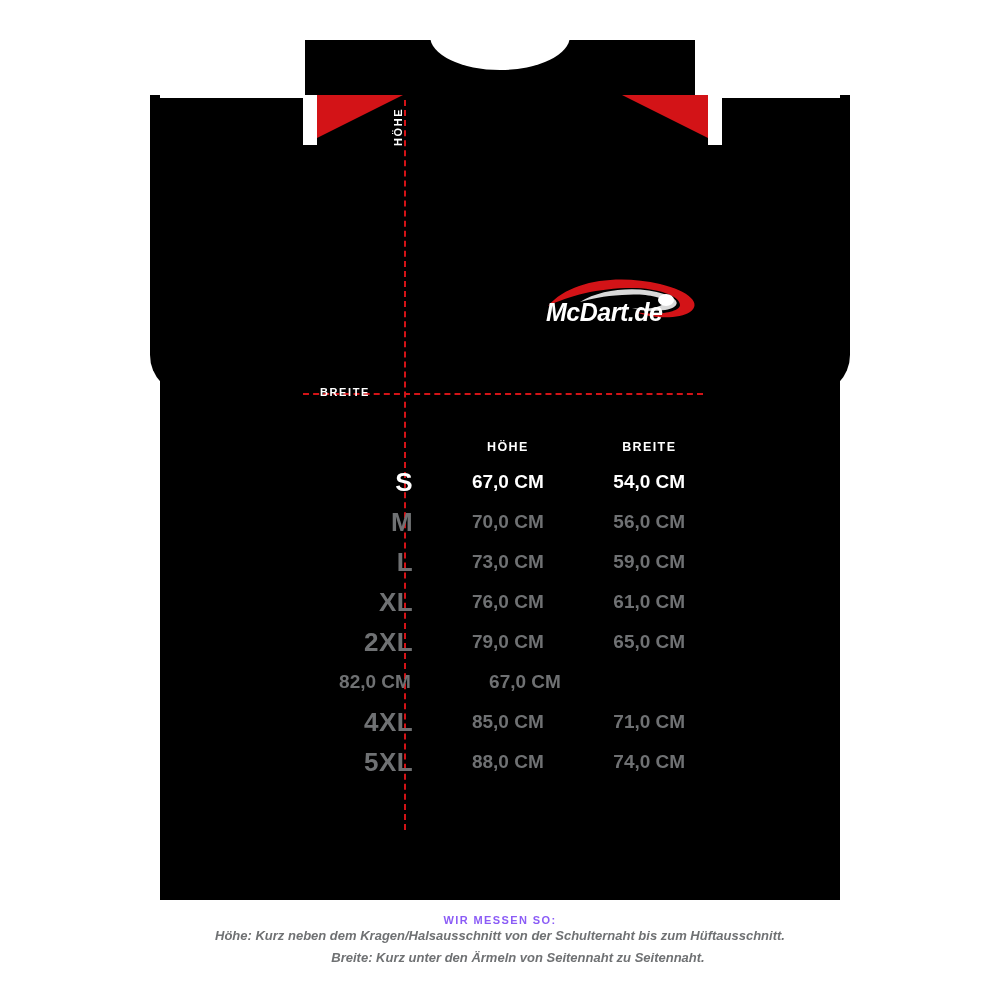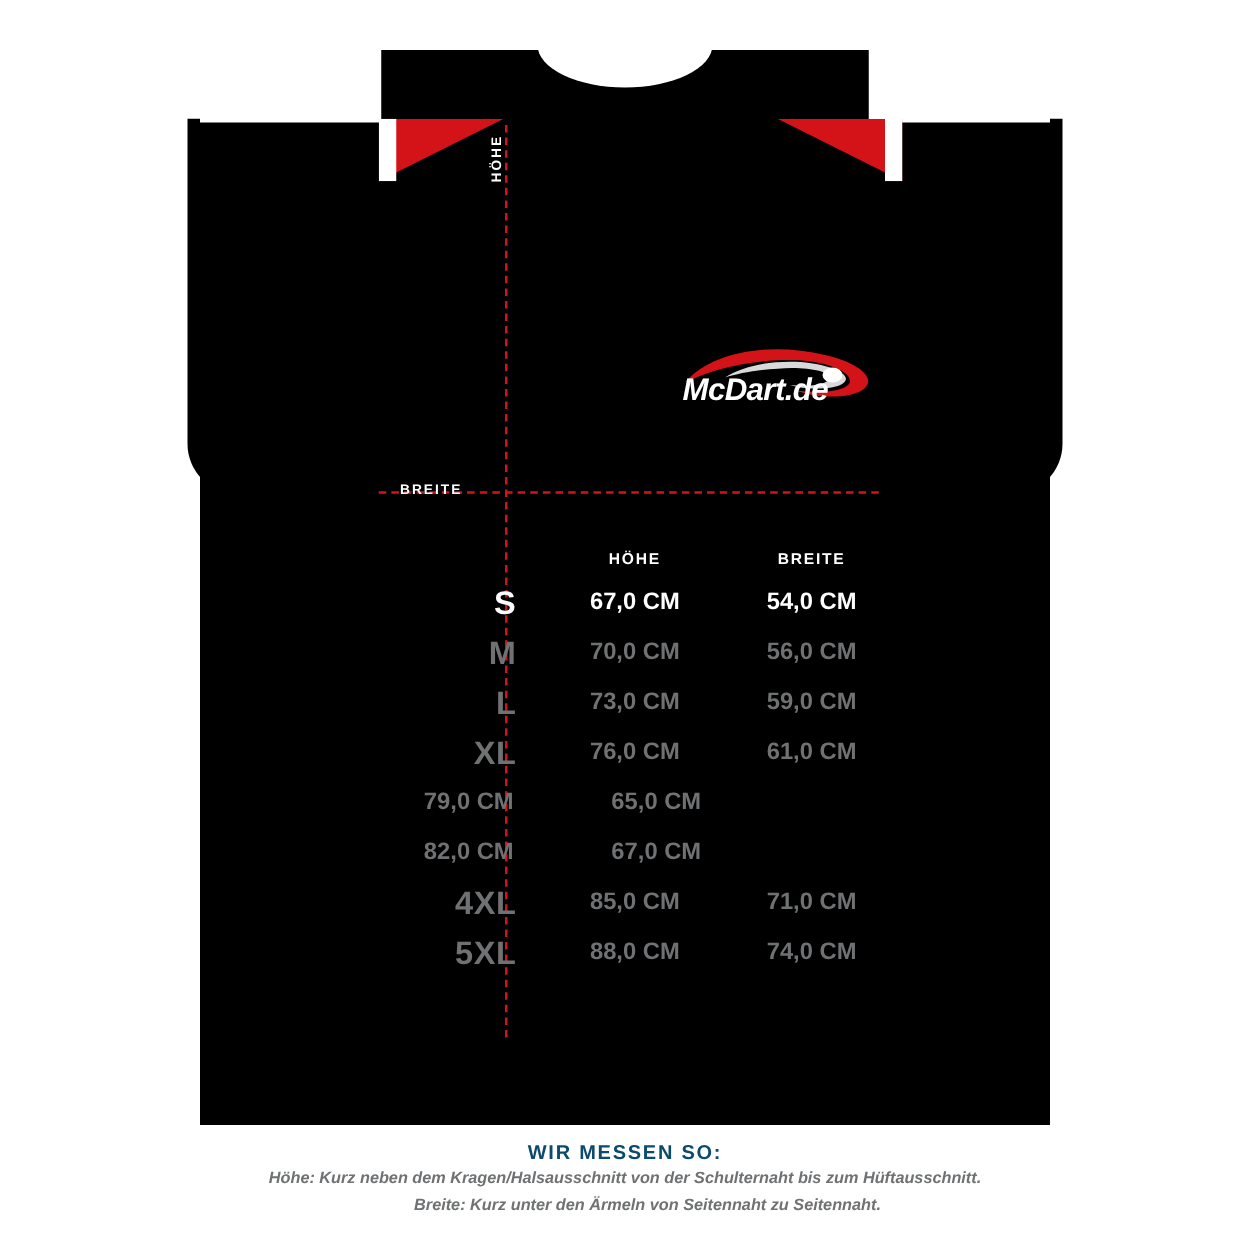--- a/index.html
+++ b/index.html
@@ -195,22 +195,22 @@
 
   
   .footer {
     position: absolute;
     left: 0;
     top: 914px;
     width: 1000px;
     text-align: center;
   }
   .footer .title {
-    color: #0c4a6e;
-    font-size: 16px;
+    color: #8b5cf6;
+    font-size: 11px;
     font-weight: bold;
     letter-spacing: 1.4px;
   }
   .footer .note {
     color: #6f7173;
     font-size: 13px;
     font-style: italic;
     font-weight: bold;
     margin-top: 0;
     line-height: 20px;
@@ -272,20 +272,21 @@
       <div class="c-size">L</div>
       <div class="c-val">73,0 CM</div>
       <div class="c-val">59,0 CM</div>
     </div>
     <div class="row">
       <div class="c-size">XL</div>
       <div class="c-val">76,0 CM</div>
       <div class="c-val">61,0 CM</div>
     </div>
     <div class="row">
+      <div class="c-size">2XL</div>
       <div class="c-val">79,0 CM</div>
       <div class="c-val">65,0 CM</div>
     </div>
     <div class="row">
       <div class="c-val">82,0 CM</div>
       <div class="c-val">67,0 CM</div>
     </div>
     <div class="row">
       <div class="c-size">4XL</div>
       <div class="c-val">85,0 CM</div>

